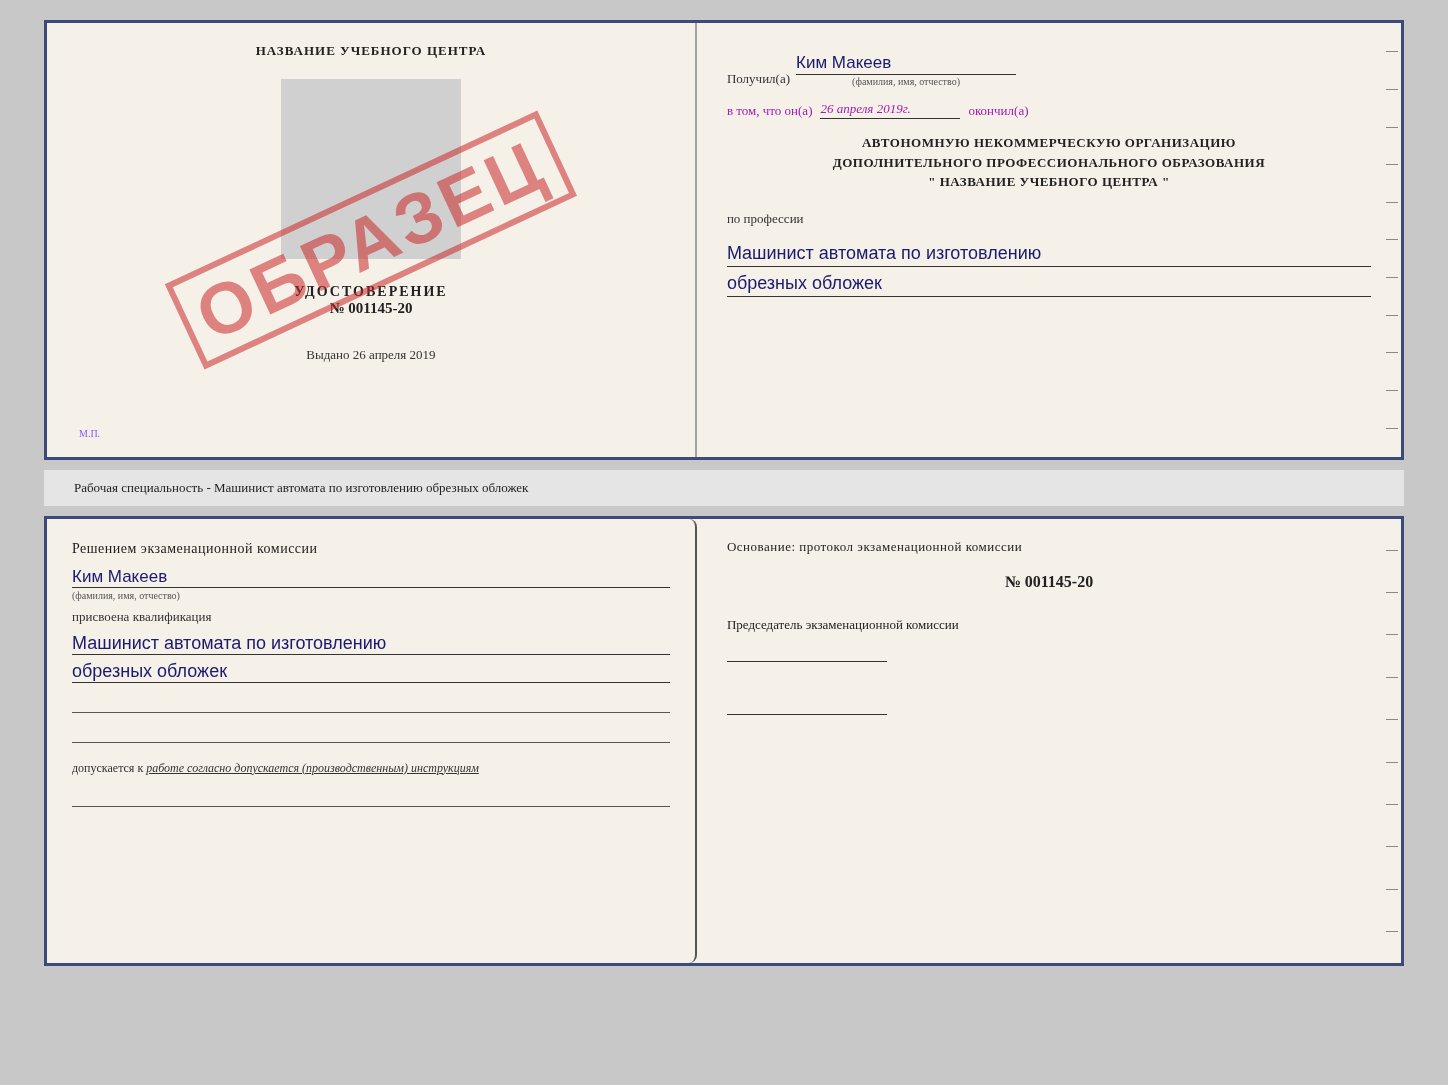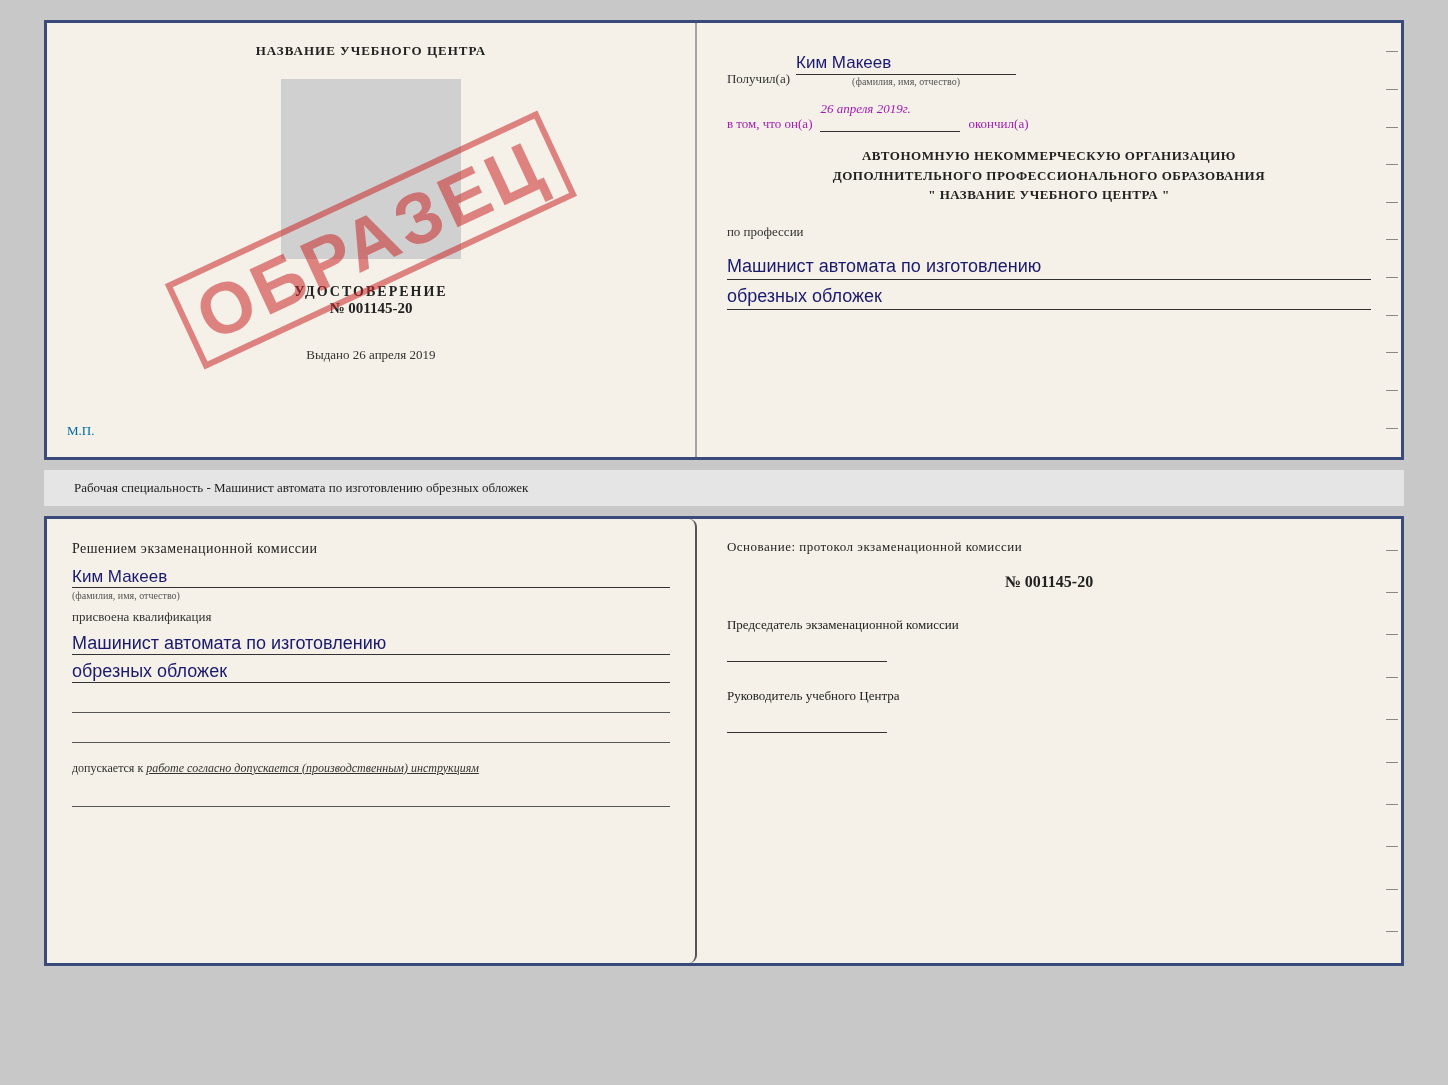--- a/index.html
+++ b/index.html
@@ -88,23 +88,23 @@
 
     .vydano-line {
       margin-top: 30px;
       font-size: 13px;
       color: #333;
     }
 
     .mp-line {
       position: absolute;
       bottom: 18px;
-      left: 20px;
-      font-size: 13px;
-      color: #0369a1;
+      left: 32px;
+      font-size: 10px;
+      color: #8b5cf6;
     }
 
     
     .obrazec-watermark {
       position: absolute;
       top: 50%;
       left: 50%;
       transform: translate(-50%, -50%) rotate(-25deg);
       font-size: 72px;
       font-weight: 900;
@@ -153,21 +153,21 @@
       display: flex;
       align-items: flex-end;
       gap: 8px;
       font-size: 13px;
       color: #a21caf;
     }
 
     .date-underline {
       font-style: italic;
       border-bottom: 1px solid #333;
-      padding-bottom: 14px;
+      padding-bottom: 1px;
       min-width: 140px;
     }
 
     .org-block {
       text-align: center;
       font-size: 13px;
       font-weight: bold;
       letter-spacing: 0.5px;
       color: #222;
       line-height: 1.5;
@@ -468,21 +468,20 @@
     <div class="doc-bottom-right">
       <div class="osnovanie-title">Основание: протокол экзаменационной комиссии</div>
       <div class="protocol-number">№ 001145-20</div>
 
       <div class="chairman-block">
         <div class="chairman-label">Председатель экзаменационной комиссии</div>
         <div class="signature-line"></div>
       </div>
 
       <div class="rukovoditel-block">
-        <div class="ruk-label">Руководитель учебного Центра</div>
         <div class="signature-line"></div>
       </div>
 
       <div class="right-edge-lines">
         <div class="edge-dash"></div>
         <div class="edge-dash"></div>
         <div class="edge-dash"></div>
         <div class="edge-dash"></div>
         <div class="edge-dash"></div>
         <div class="edge-dash"></div>

